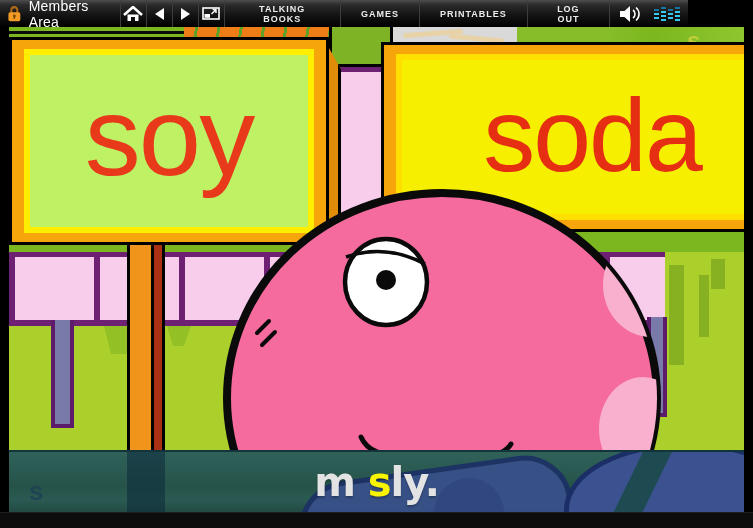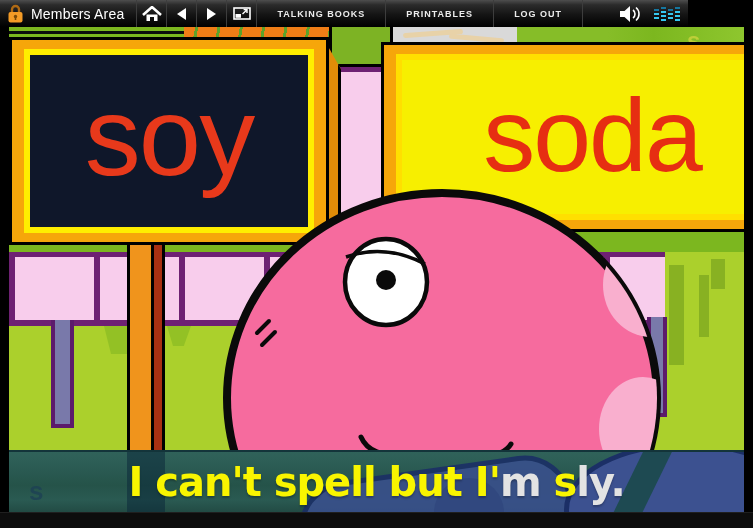--- a/index.html
+++ b/index.html
@@ -98,20 +98,21 @@
     <span class="tri right"></span>
   </button>
   <button class="navbtn iconbtn">
     <svg width="18" height="13" viewBox="0 0 18 13">
       <rect x="1" y="1" width="16" height="11" fill="none" stroke="#fff" stroke-width="1.6"></rect>
       <rect x="2.5" y="7" width="5.5" height="3.8" fill="#fff"></rect>
       <path d="M9.5 7 L14 2.8 M14 6 V2.6 H10.6" fill="none" stroke="#fff" stroke-width="1.4"></path>
     </svg>
   </button>
   <button class="navbtn menuitem">TALKING BOOKS</button>
+  <button class="navbtn menuitem">GAMES</button>
   <button class="navbtn menuitem">PRINTABLES</button>
   <button class="navbtn menuitem" style="border-right:1px solid #3d3d3d;">LOG OUT</button>
   <div class="nav-right">
     <svg width="24" height="18" viewBox="0 0 24 18">
       <path d="M0 6 H4.5 L10 1 V17 L4.5 12 H0 Z" fill="#fff"></path>
       <path d="M13 5 a5 5 0 0 1 0 8 M16 2.5 a8.5 8.5 0 0 1 0 13" fill="none" stroke="#fff" stroke-width="1.6"></path>
     </svg>
     <svg width="28" height="16" viewBox="0 0 28 16">
       <g fill="#1577a0">
         <rect x="0" y="3" width="5" height="2"></rect>
@@ -163,21 +164,21 @@
 
   <div class="slate-post" style="left:42px;top:293px;width:23px;height:108px;"></div>
   <div class="slate-post" style="left:638px;top:290px;width:20px;height:100px;"></div>
 
   <div class="flap flap-left"></div>
   <div class="flap flap-right"></div>
 
   <div class="post"></div>
 
   <div class="sign sign-left">
-    <div class="sign-panel panel-left" style="background-color: #0f172a;">
+    <div class="sign-panel panel-left" style="background-color: #bef264;">
       <span class="sign-word word-left" style="color: rgb(232, 57, 27);">soy</span>
     </div>
   </div>
 
   <div class="sign sign-right">
     <div class="sign-panel panel-right" style="background-color: rgb(247, 239, 0);">
       <span class="sign-word word-right" style="color: rgb(230, 46, 18);">soda</span>
     </div>
   </div>
 
@@ -201,21 +202,20 @@
   </svg>
 
   <div class="caption">
     <div class="blob b2"></div>
     <div class="blob b3"></div>
     <div class="blob b1"></div>
     <div class="blob b4"></div>
     <div class="post-shadow"></div>
     <span class="watermark">s</span>
     <div class="caption-text">
-      <span style="color: rgb(249, 245, 0);">I can't spell but I'</span>
       <span style="color: rgb(227, 227, 227);">m</span>
       <span style="color: rgb(249, 245, 0);"> s</span>
       <span style="color: rgb(227, 227, 227);">ly.</span>
     </div>
   </div>
 
  </div>
 </div>
 <div class="bottom-strip"></div>
 

